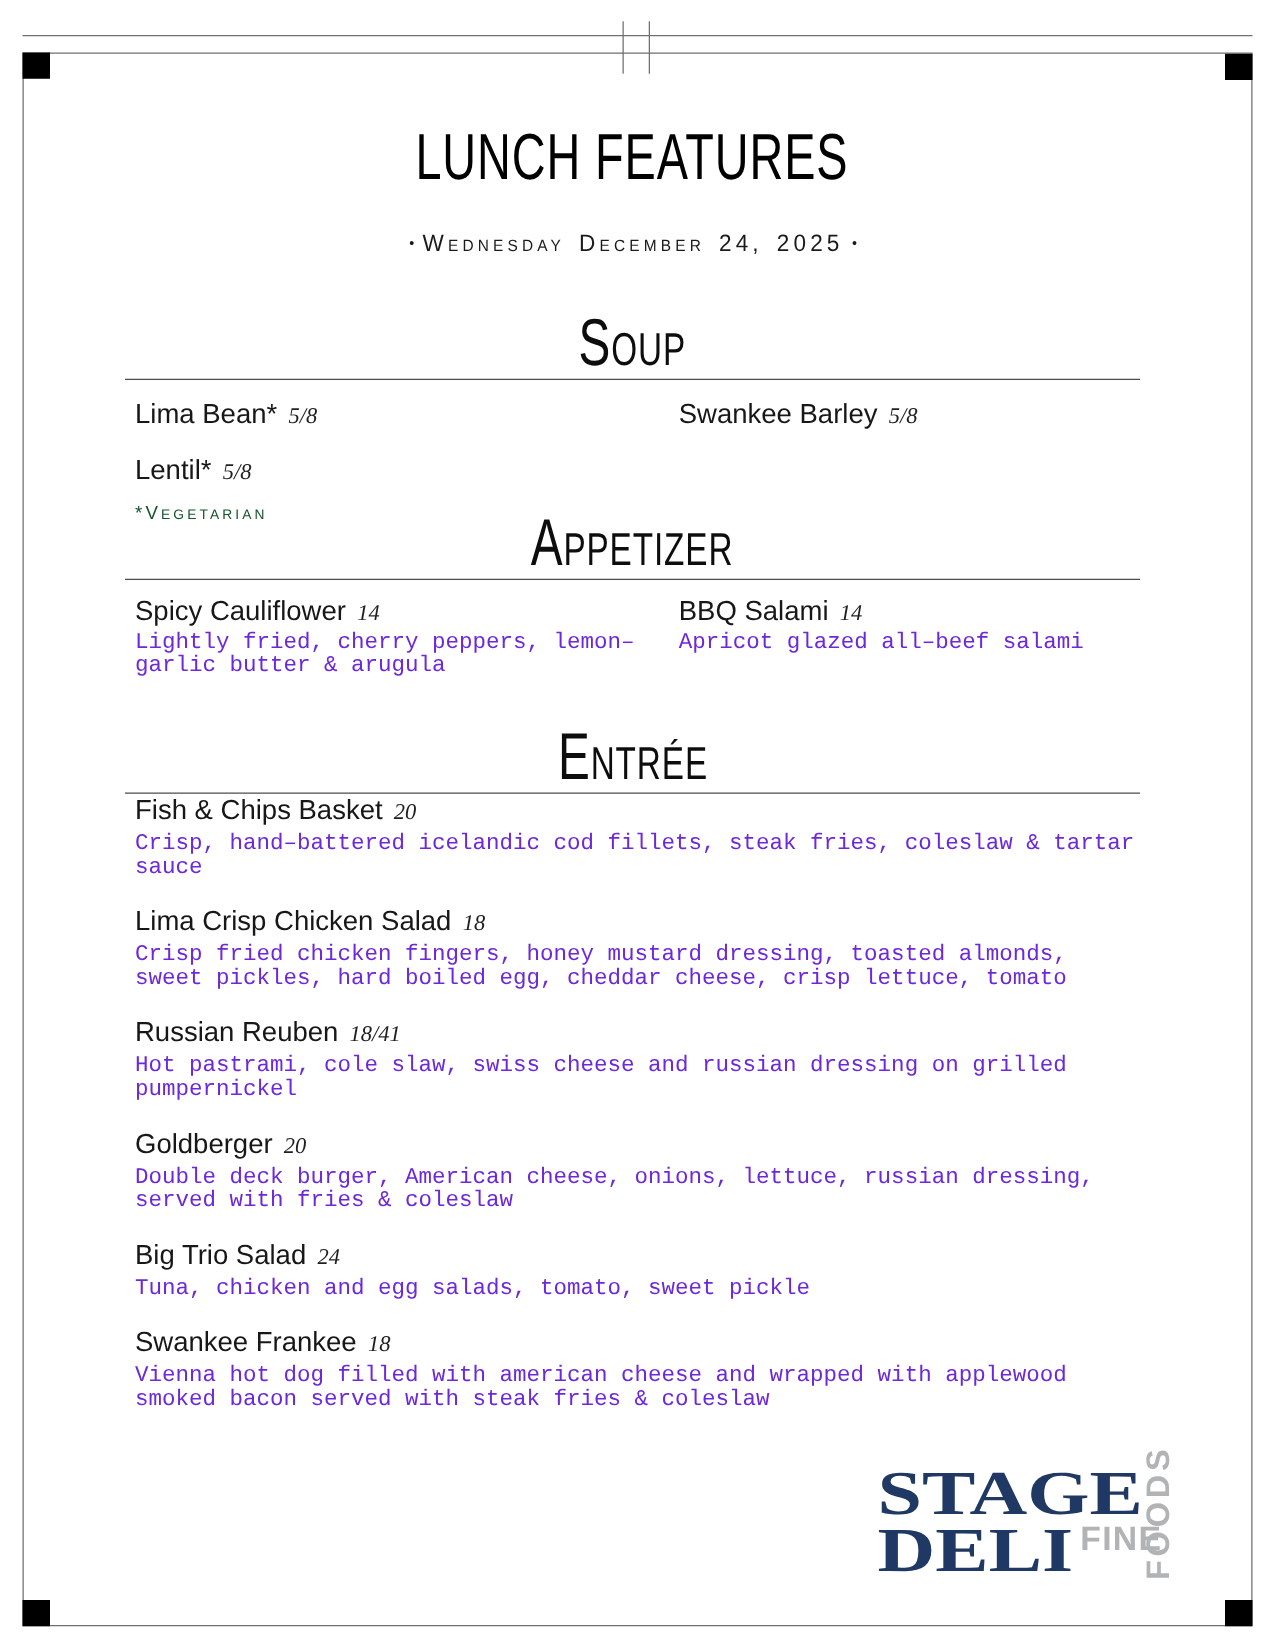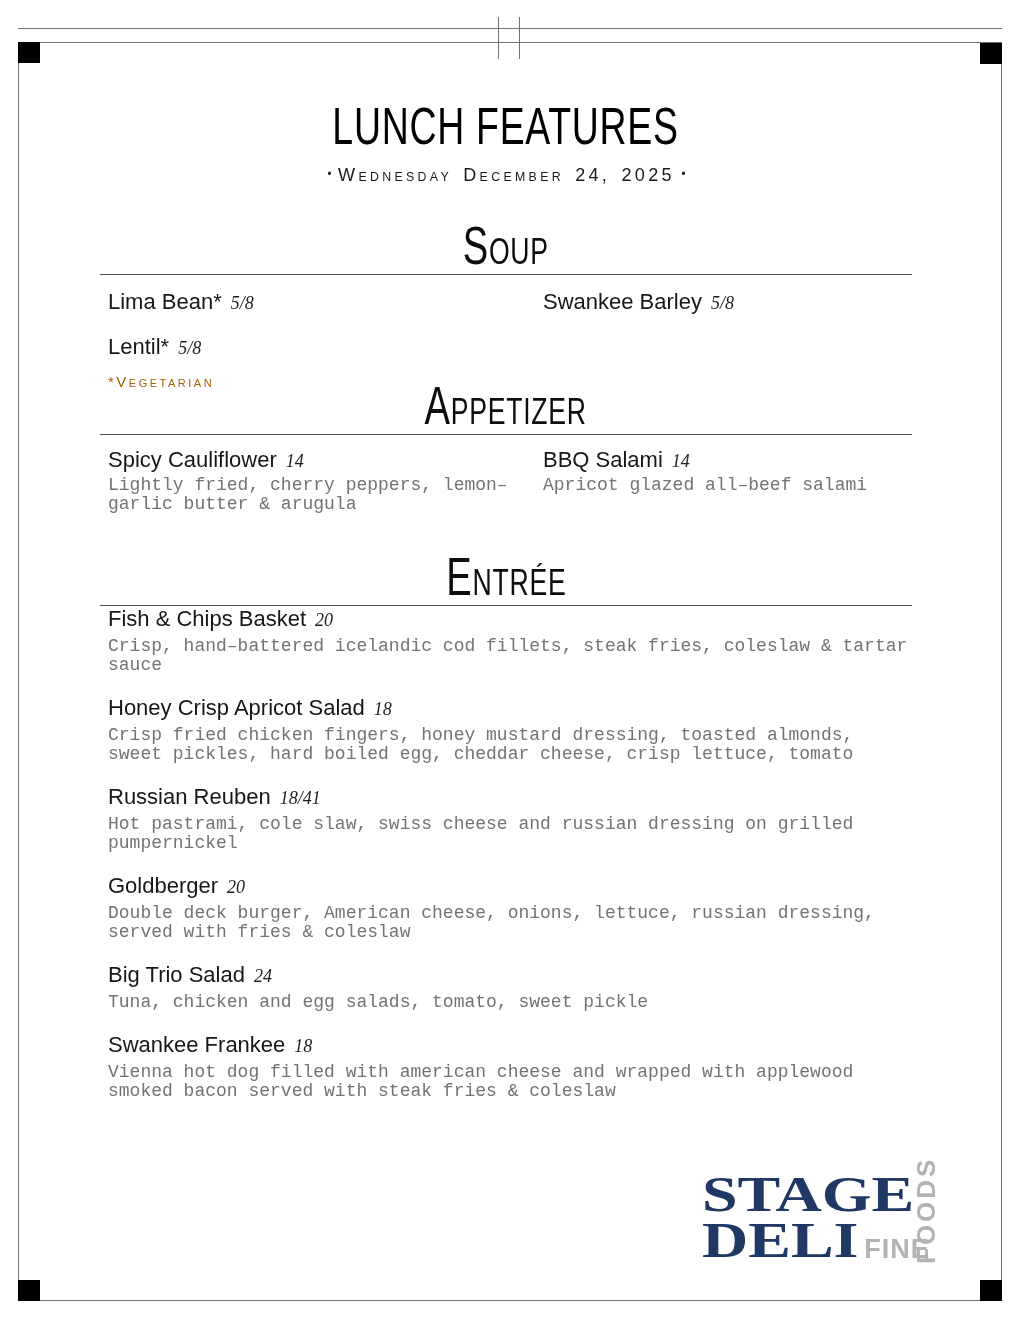--- a/index.html
+++ b/index.html
@@ -18,51 +18,51 @@
   .sq.br { left:980px; top:1280px; }
   .tick { position:absolute; top:17px; height:42px; width:0; border-left:1.5px solid #6f6f6f; }
   .tick.t1 { left:498px; } .tick.t2 { left:519px; }
 
   
   .content { position:absolute; left:100px; top:42px; width:812px; }
 
   .title { text-align:center; margin-top:58px; font-size:52px; line-height:52px; color:#000; white-space:nowrap; }
   .title .tx { display:inline-block; transform:scaleX(0.72); letter-spacing:1px; font-weight:500; }
 
-  .dateline { text-align:center; margin-top:12px; font-size:19px; line-height:20px; white-space:nowrap; }
+  .dateline { text-align:center; margin-top:24px; font-size:19px; line-height:36px; white-space:nowrap; }
   .dateline .tx { display:inline-block; transform:scaleX(0.95); font-variant:small-caps; letter-spacing:3.5px; word-spacing:3px; font-weight:500; }
   .dateline .dot { font-size:12px; vertical-align:3px; letter-spacing:0; padding:0 7px; }
 
   .sec-head { text-align:center; font-size:53px; line-height:53px; white-space:nowrap; }
   .sec-head .tx { display:inline-block; transform:scaleX(0.72); font-variant:small-caps; letter-spacing:1px; font-weight:400; color:#0d0d0d; }
   .sec-head.soup { margin-top:34px; }
   .sec-head.appetizer { margin-top:-12px; }
   .sec-head.entree { margin-top:36px;text-decoration:underline; }
   .rule { border-top:1.6px solid #4d4d4d; margin-top:2px; }
 
   .item-line { font-size:22px; line-height:26px; color:#171717; }
   .price { font-family:"Liberation Serif", serif; font-style:italic; font-size:18px; margin-left:9px; color:#1f1f1f; }
 
   .two-col { display:grid; grid-template-columns:435px 1fr; margin-top:14px; padding-left:8px; }
   .two-col .cell { padding-right:12px; }
   .soup-row2 { margin-top:18px; }
-  .veg-note { margin-top:12px; font-size:15px; line-height:18px; font-variant:small-caps; letter-spacing:2.5px; font-weight:500; color:#a16207; }
+  .veg-note { margin-top:12px; font-size:15px; line-height:18px; font-variant:small-caps; letter-spacing:2.5px; font-weight:500; color:#14532d; }
 
   .app-grid { display:grid; grid-template-columns:435px 1fr; margin-top:12px; padding-left:8px; }
-  .desc { font-family:"Liberation Mono","DejaVu Sans Mono",monospace; font-size:18px; line-height:19px; margin-top:2px; color:#737373; }
+  .desc { font-family:"Liberation Mono","DejaVu Sans Mono",monospace; font-size:18px; line-height:19px; margin-top:2px; color:#6d28d9; }
 
   .entree-list { padding-left:8px; }
   .e-item { margin-bottom:20px; }
   .e-item .desc { margin-top:4px; }
 
   
   .logo { position:absolute; left:702px; top:1172px; width:250px; height:112px; }
   .logo-line { font-family:"Liberation Serif", serif; font-weight:bold; color:#1f3864; font-size:50px; line-height:45px; white-space:nowrap; }
   .logo-line .stretch { display:inline-block; transform:scaleX(1.28); transform-origin:0 60%; }
-  .logo-row2 { display:flex; align-items:flex-end; margin-top:1px; }
+  .logo-row2 { display:flex; align-items:flex-start; margin-top:1px; }
   .fine { font-family:"Liberation Sans", sans-serif; font-weight:bold; color:#b1b3b5; font-size:27px; letter-spacing:1px; margin-left:40px; line-height:27px; }
   .foods { position:absolute; left:877px; top:1202px; width:98px; text-align:center;
            font-family:"Liberation Sans", sans-serif; font-weight:bold; color:#b1b3b5;
            font-size:26px; line-height:26px; letter-spacing:3px; transform:rotate(-90deg); transform-origin:50% 50%; white-space:nowrap; }
 </style>
 </head>
 <body>
 
 <div class="page">
 
@@ -131,21 +131,21 @@
       <span class="tx">Entrée</span>
     </div>
     <div class="rule"></div>
 
     <div class="entree-list">
       <div class="e-item">
         <div class="item-line"><span>Fish &amp; Chips Basket</span><span class="price">20</span></div>
         <div class="desc">Crisp, hand–battered icelandic cod fillets, steak fries, coleslaw &amp; tartar sauce</div>
       </div>
       <div class="e-item">
-        <div class="item-line"><span>Honey Crisp Apricot Salad</span><span class="price">18</span></div>
+        <div class="item-line"><span>Lima Crisp Chicken Salad</span><span class="price">18</span></div>
         <div class="desc">Crisp fried chicken fingers, honey mustard dressing, toasted almonds, sweet pickles, hard boiled egg, cheddar cheese, crisp lettuce, tomato</div>
       </div>
       <div class="e-item">
         <div class="item-line"><span>Russian Reuben</span><span class="price">18/41</span></div>
         <div class="desc">Hot pastrami, cole slaw, swiss cheese and russian dressing on grilled pumpernickel</div>
       </div>
       <div class="e-item">
         <div class="item-line"><span>Goldberger</span><span class="price">20</span></div>
         <div class="desc">Double deck burger, American cheese, onions, lettuce, russian dressing, served with fries &amp; coleslaw</div>
       </div>

